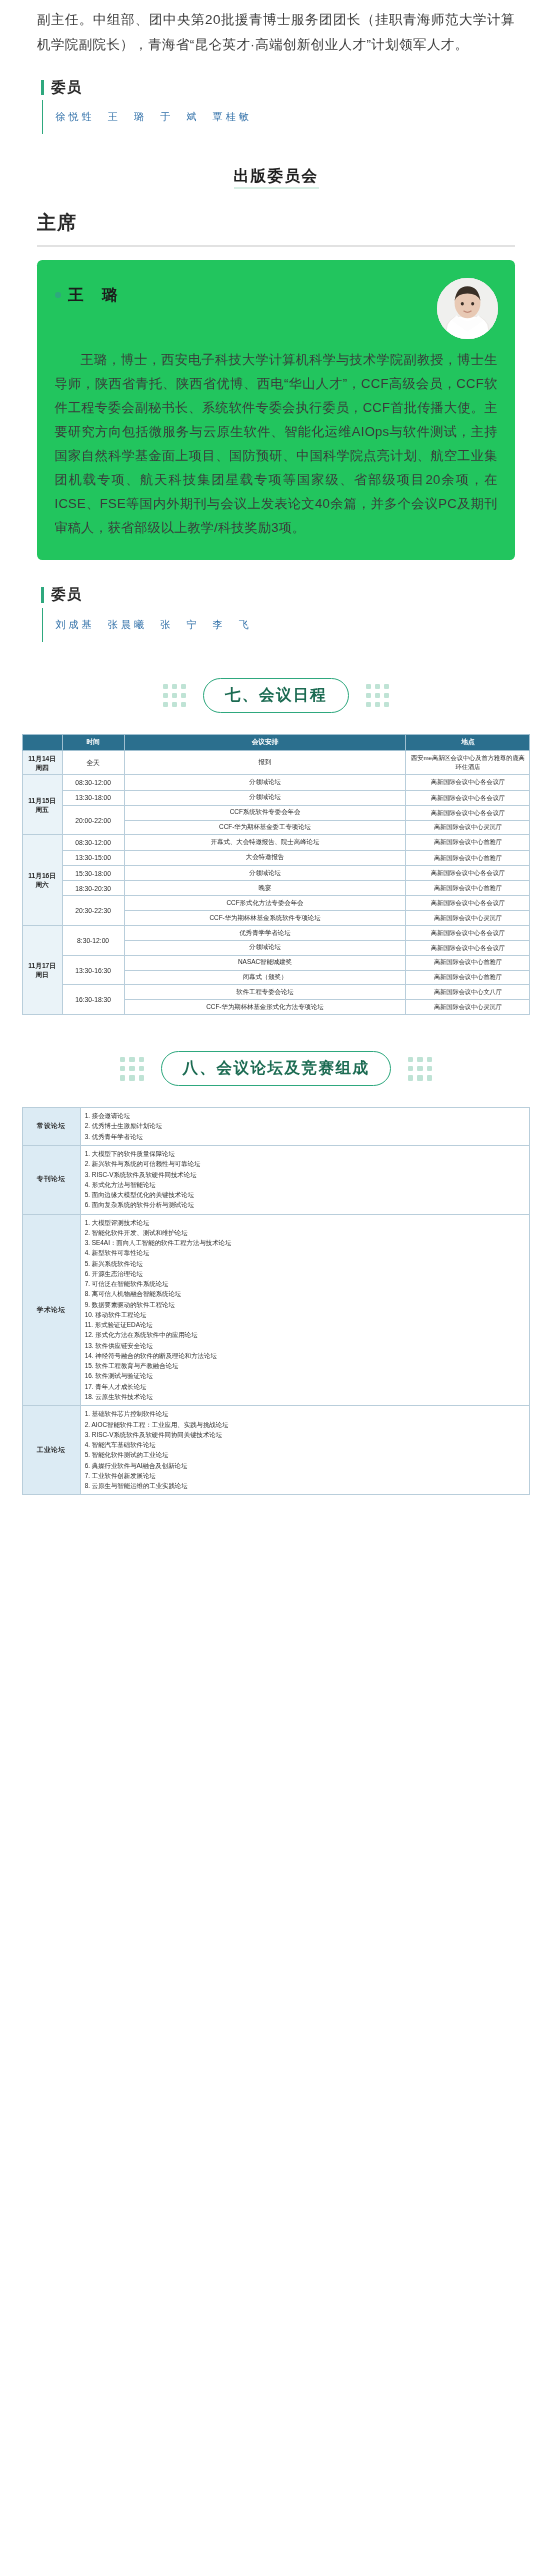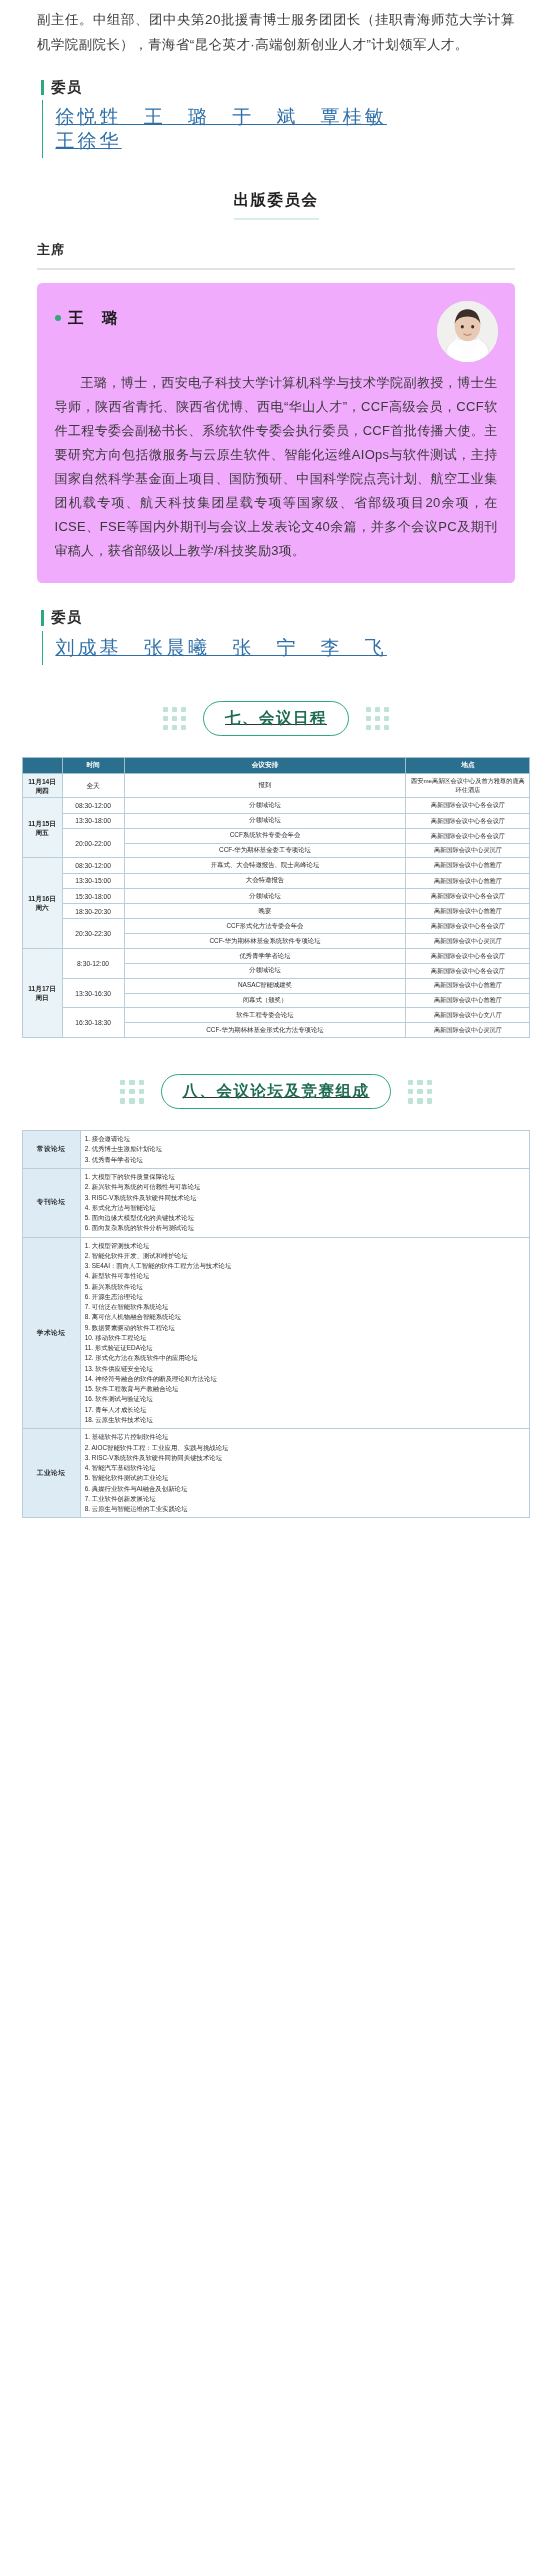--- a/index.html
+++ b/index.html
@@ -34,49 +34,49 @@
   .member-head .txt {
     font-size:14.4px; font-weight:bold; color:#2a2a2a; letter-spacing:1px;
   }
   .member-wrap { padding:0 41px; }
   .member-list {
     border-left:1.5px solid #2ea87e;
     padding:5.2px 0 5.2px 12.4px;
     margin-left:1px;
   }
   .member-line {
-    font-size:19px; color:#2f6fa8; line-height:24px; letter-spacing:3.1px;text-decoration:underline;
+    font-size:10px; color:#2f6fa8; line-height:24px; letter-spacing:3.1px;
   }
 
   
   .cmt-title {
     text-align:center;
     margin:32px 0 20.6px;
   }
   .cmt-title span {
     display:inline-block;
     font-size:15.5px; font-weight:bold; color:#1f1f1f;
     letter-spacing:1.5px;
     border-bottom:2.6px solid #d8efe5;
-    padding-bottom:7px;
+    padding-bottom:0;
   }
   .chair-label {
     padding:0 37px;
-    font-size:13px; font-weight:bold; color:#2a2a2a;
+    font-size:19px; font-weight:bold; color:#2a2a2a;
     letter-spacing:1px;
     margin-bottom:9.3px;
   }
   .chair-rule {
     height:1.5px; background:#e2e2e2; margin:0 37px 13.4px;
   }
 
   
   .person-card {
     margin:12px 37px;
-    background:#f0abfc;
+    background:#22c55e;
     border-radius:5.2px;
     padding:17.5px 17.5px 20.6px;
     position:relative;
   }
   .person-top { display:flex; align-items:flex-start; }
   .person-meta { flex:1; padding-top:7.2px; }
   .person-row { display:flex; align-items:center; margin-bottom:9.3px; }
   .dot { width:6.2px;height:6.2px;border-radius:50%;background:#2ea87e;margin-right:7.2px;flex:none; }
   .p-name { font-size:15.5px; font-weight:bold; color:#1c1c1c; letter-spacing:1.5px; }
   .p-org  { font-size:14px; font-weight:bold; color:#1c1c1c; letter-spacing:0.5px; }
@@ -96,21 +96,20 @@
     text-align:justify;
     text-indent:26px;
     letter-spacing:0.3px;
   }
 
   
   .banner {
     display:flex; align-items:center; justify-content:center;
     margin:36px 0 20.6px;
     gap:17px;
-    text-decoration:underline;
   }
   .banner .pill {
     border:1.5px solid #2ea87e;
     border-radius:17.5px;
     padding:6.2px 20.6px;
     font-size:15.5px; font-weight:bold; color:#1c6b52;
     letter-spacing:1.5px;
     white-space:nowrap;
   }
   .dots {
@@ -184,21 +183,20 @@
     <div class="para">副主任。中组部、团中央第20批援青博士服务团团长（挂职青海师范大学计算机学院副院长），青海省“昆仑英才·高端创新创业人才”计划领军人才。</div>
   </div>
 
   <div class="member-wrap" style="margin-top:20.6px;">
     <div class="member-head">
       <span class="bar"></span>
       <span class="txt">委员</span>
     </div>
     <div class="member-list">
       <div class="member-line">徐悦甡　王　璐　于　斌　覃桂敏</div>
-      <div class="member-line">王徐华</div>
     </div>
   </div>
 
   <div class="cmt-title">
     <span>出版委员会</span>
   </div>
 
   <div class="chair-label">主席</div>
   <div class="chair-rule"></div>
 

